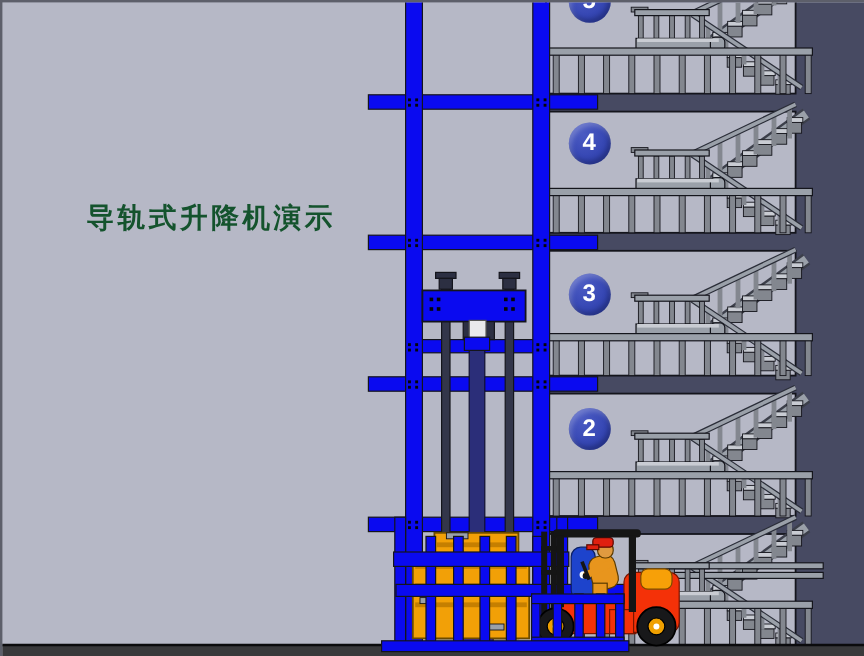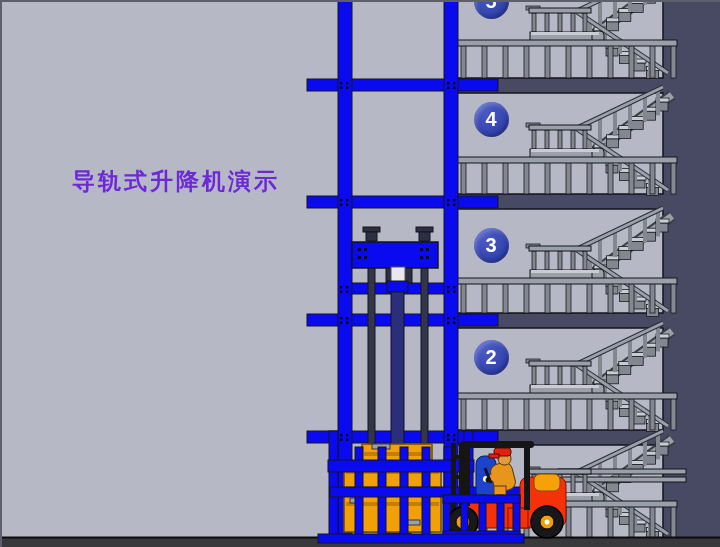--- a/index.html
+++ b/index.html
@@ -6,21 +6,21 @@
   #stage{
     position:relative;width:720px;height:547px;overflow:hidden;
     background:#b6b8c6;
     border-left:2px solid #5d5f6a;border-top:2px solid #5d5f6a;
     box-sizing:border-box;
     font-family:"Liberation Sans","DejaVu Sans",sans-serif;
   }
   #scene-svg{position:absolute;left:-2px;top:-2px;}
   .page-title{
     position:absolute;left:70px;top:164px;
-    font-size:23px;font-weight:600;letter-spacing:3px;color:#6d28d9;
+    font-size:23px;font-weight:600;letter-spacing:3px;color:#14532d;
     white-space:nowrap;
   }
   .floor-badge{
     position:absolute;width:35px;height:35px;border-radius:50%;
     display:flex;align-items:center;justify-content:center;
     color:#fff;font-size:20px;font-weight:bold;
     box-shadow:inset 2px 3px 4px rgba(255,255,255,.25), inset -2px -3px 4px rgba(0,0,0,.25);
   }
 </style>
 </head>

